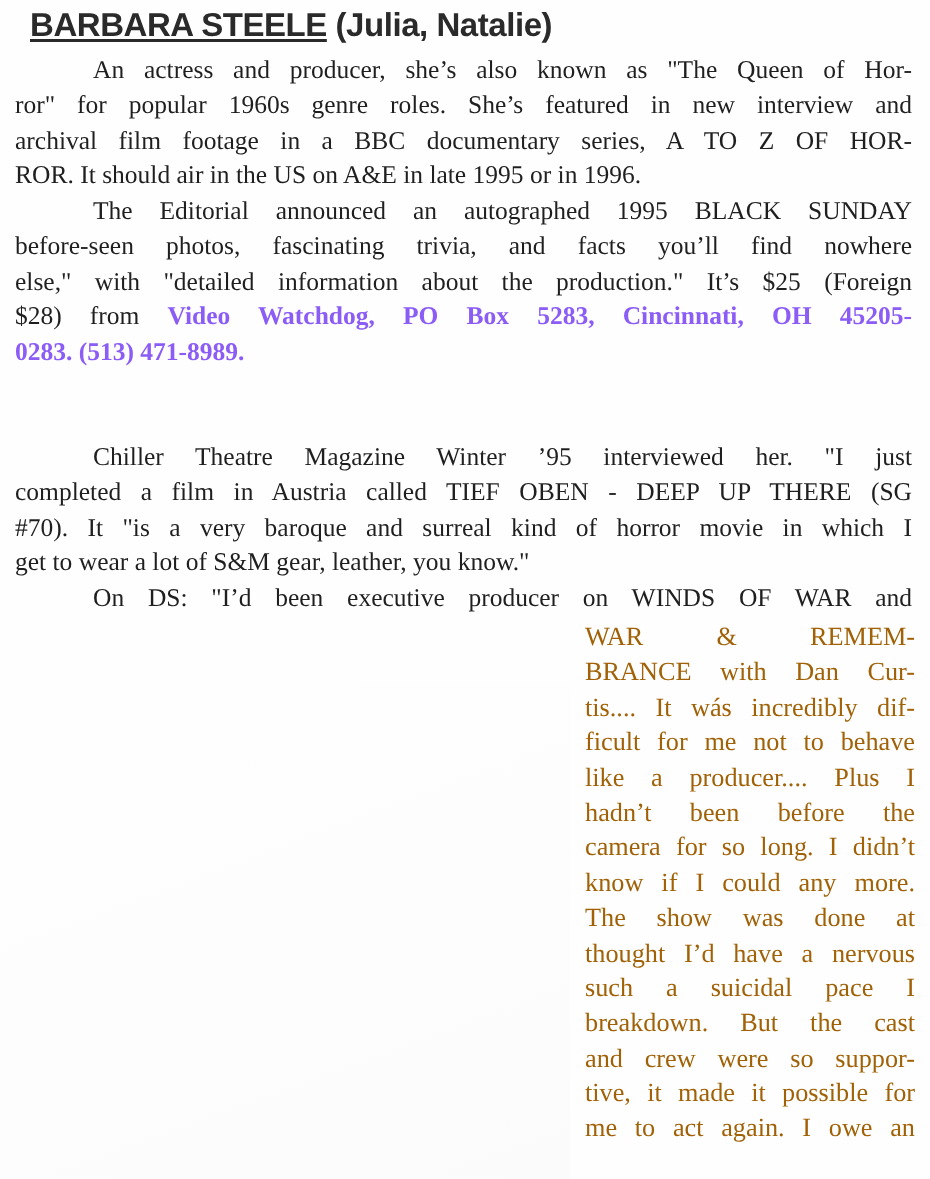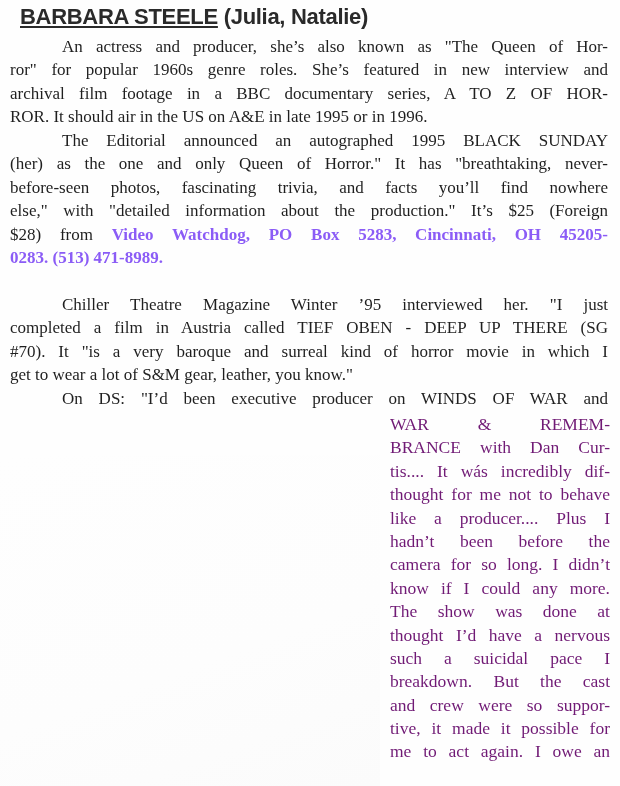--- a/index.html
+++ b/index.html
@@ -5,21 +5,21 @@
     html, body { margin: 0; padding: 0; background: #ffffff; }
     body { width: 620px; height: 786px; overflow: hidden; position: relative; color: #1a1a1a; }
     .page { position: absolute; left: 0; top: 0; width: 620px; height: 786px; background: #fefefe; }
     .heading { position: absolute; left: 20px; top: 2px; font-family: "Liberation Sans", sans-serif; font-weight: bold; font-size: 22px; line-height: 30px; color: #2a2a2a; white-space: nowrap; letter-spacing: -0.3px; }
     .heading .name { text-decoration: underline; text-decoration-thickness: 2px; text-underline-offset: 2px; }
     .body-text { position: absolute; left: 10px; width: 598px; font-family: "Liberation Serif", serif; font-size: 17px; line-height: 23.4px; color: #1f1f1f; }
     .line { display: block; white-space: nowrap; text-align: justify; text-align-last: justify; height: 23.4px; overflow: visible; }
     .line.last { text-align-last: left; }
     .indent { padding-left: 52px; }
     .bold { font-weight: bold; color: #8b5cf6; }
-    .col { position: absolute; left: 390px; width: 220px; font-family: "Liberation Serif", serif; font-size: 17.5px; line-height: 24.5px; color: #701a75; }
+    .col { position: absolute; left: 390px; width: 220px; font-family: "Liberation Serif", serif; font-size: 17.5px; line-height: 24.5px; color: #a16207; }
     .blank-area { position: absolute; left: 0; top: 455px; width: 380px; height: 331px; background: linear-gradient(160deg, #fefefe 0%, #fdfdfd 60%, #fbfbfb 100%); }
   </style>
 </head>
 <body>
 
 <div class="page">
 
   <div class="heading">
     <span class="name">BARBARA STEELE</span>
     <span>(Julia, Natalie)</span>
@@ -27,21 +27,20 @@
 
   <div class="body-text" style="top:35px;">
     <span class="line indent">An actress and producer, she’s also known as "The Queen of Hor-</span>
     <span class="line">ror" for popular 1960s genre roles. She’s featured in new interview and</span>
     <span class="line">archival film footage in a BBC documentary series, A TO Z OF HOR-</span>
     <span class="line last">ROR. It should air in the US on A&amp;E in late 1995 or in 1996.</span>
   </div>
 
   <div class="body-text" style="top:129px;">
     <span class="line indent">The Editorial announced an autographed 1995 BLACK SUNDAY</span>
-    <span class="line">(her) as the one and only Queen of Horror." It has "breathtaking, never-</span>
     <span class="line">before-seen photos, fascinating trivia, and facts you’ll find nowhere</span>
     <span class="line">else," with "detailed information about the production." It’s $25 (Foreign</span>
     <span class="line"><span>$28) from </span><span class="bold">Video Watchdog, PO Box 5283, Cincinnati, OH 45205-</span></span>
     <span class="line last bold">0283. (513) 471-8989.</span>
   </div>
 
   <div class="body-text" style="top:293px;">
     <span class="line indent">Chiller Theatre Magazine Winter ’95 interviewed her. "I just</span>
     <span class="line">completed a film in Austria called TIEF OBEN - DEEP UP THERE (SG</span>
     <span class="line">#70). It "is a very baroque and surreal kind of horror movie in which I</span>
@@ -51,21 +50,21 @@
   <div class="body-text" style="top:387px;">
     <span class="line indent">On DS: "I’d been executive producer on WINDS OF WAR and</span>
   </div>
 
   <div class="blank-area"></div>
 
   <div class="col" style="top:412px;">
     <span class="line">WAR &amp; REMEM-</span>
     <span class="line">BRANCE with Dan Cur-</span>
     <span class="line">tis.... It wás incredibly dif-</span>
-    <span class="line">thought for me not to behave</span>
+    <span class="line">ficult for me not to behave</span>
     <span class="line">like a producer.... Plus I</span>
     <span class="line">hadn’t been before the</span>
     <span class="line">camera for so long. I didn’t</span>
     <span class="line">know if I could any more.</span>
     <span class="line">The show was done at</span>
     <span class="line">thought I’d have a nervous</span>
     <span class="line">such a suicidal pace I</span>
     <span class="line">breakdown. But the cast</span>
     <span class="line">and crew were so suppor-</span>
     <span class="line">tive, it made it possible for</span>

